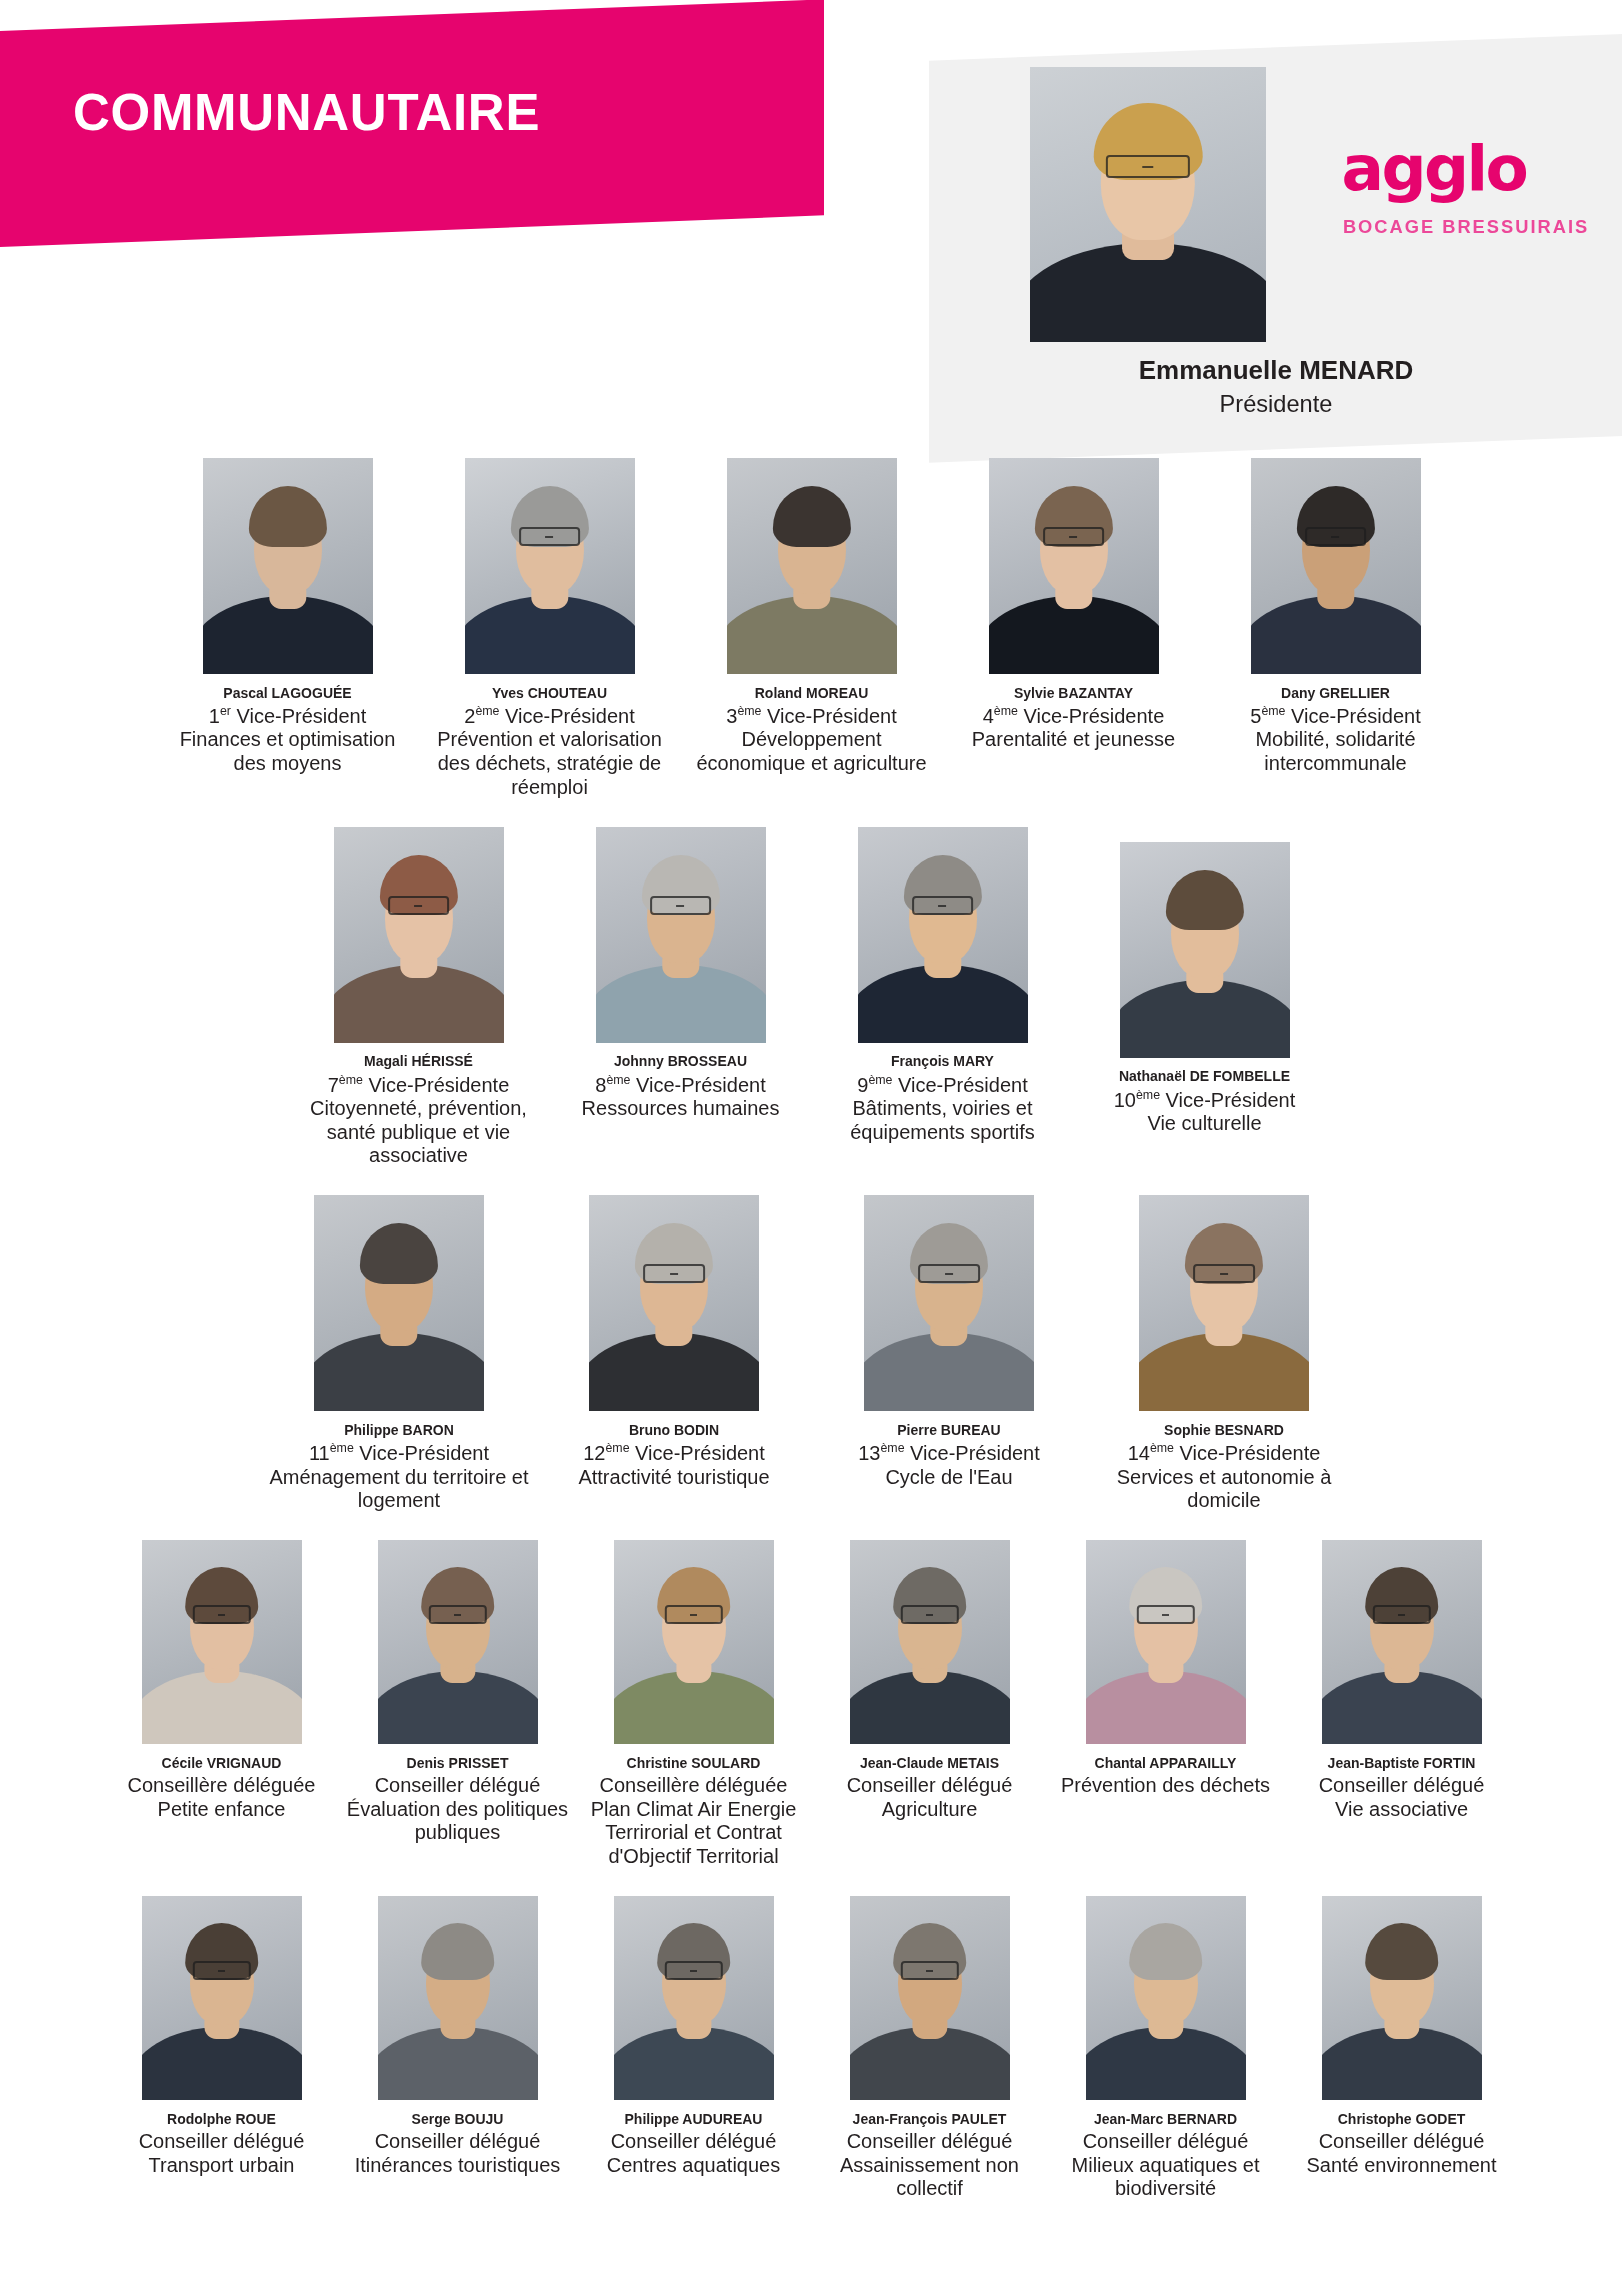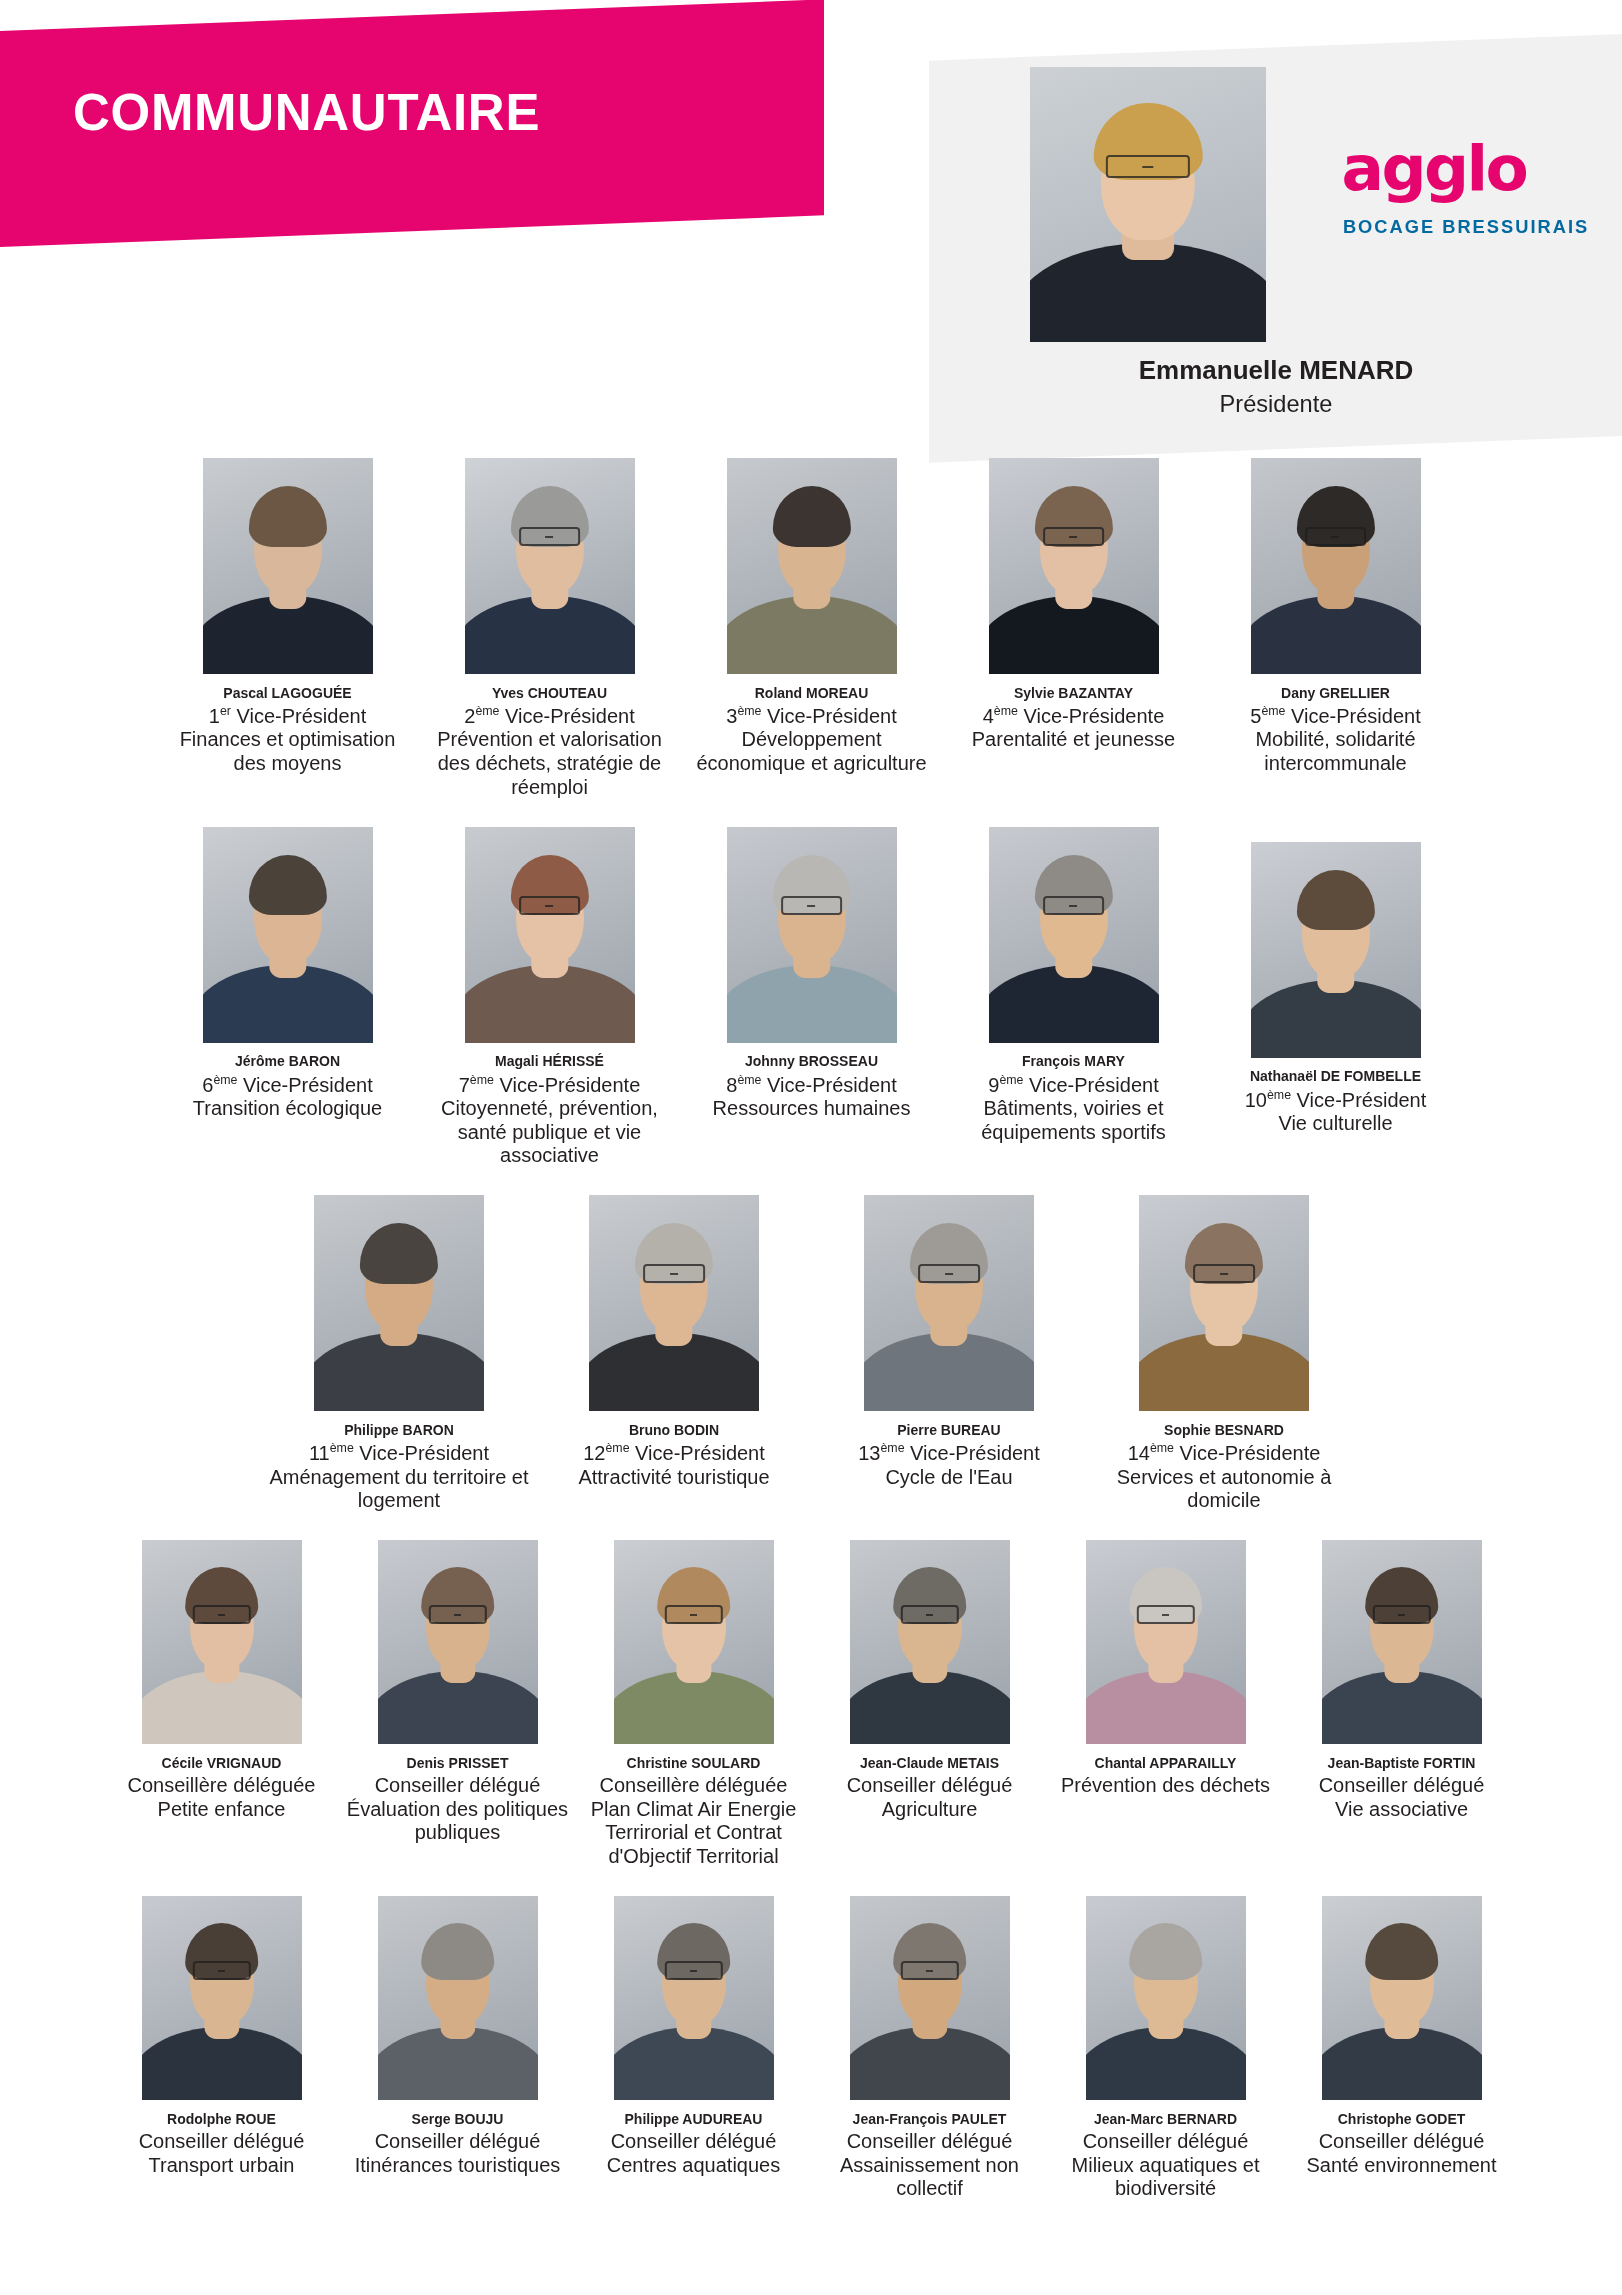--- a/index.html
+++ b/index.html
@@ -102,21 +102,21 @@
     color: #e6046e;
     letter-spacing: -2.6px;
     font-family: "DejaVu Sans", sans-serif;
   }
   .logo-sub {
     position: absolute;
     left: 7.9px;
     top: 84px;
     font-size: 18.3px;
     letter-spacing: 2px;
-    color: #0369a1;
+    color: #ec4899;
     font-weight: bold;
   }
 
   
   .row {
     display: flex;
     justify-content: center;
     align-items: flex-start;
     width: 1623px;
   }
@@ -319,34 +319,20 @@
         <div class="name">Dany GRELLIER</div>
         <div class="role">5<sup>ème</sup>&nbsp;Vice-Président</div>
         <div class="role">Mobilité, solidarité intercommunale</div>
       </div>
     </div>
     <div class="spacer"></div>
     <div class="row">
       <div class="card" style="width: 262px;">
         <div class="photo">
           <div class="pg">
-            <div class="bg" style="background:linear-gradient(160deg,#cbced2,#9aa1a9);"></div>
-            <div class="shoulders" style="background:#2b3b52;"></div>
-            <div class="neck" style="background:#dcb694;"></div>
-            <div class="head" style="background:#dcb694;"></div>
-            <div class="hair" style="background:#4b423a;"></div>
-          </div>
-        </div>
-        <div class="name">Jérôme BARON</div>
-        <div class="role">6<sup>ème</sup>&nbsp;Vice-Président</div>
-        <div class="role">Transition écologique</div>
-      </div>
-      <div class="card" style="width: 262px;">
-        <div class="photo">
-          <div class="pg">
             <div class="bg" style="background:linear-gradient(160deg,#c8cbcf,#9aa1a9);"></div>
             <div class="shoulders" style="background:#6e5a4e;"></div>
             <div class="neck" style="background:#e5c2a6;"></div>
             <div class="head" style="background:#e5c2a6;"></div>
             <div class="hair" style="background:#8d5b46;"></div>
             <div class="glasses"></div>
           </div>
         </div>
         <div class="name">Magali HÉRISSÉ</div>
         <div class="role">7<sup>ème</sup>&nbsp;Vice-Présidente</div>

